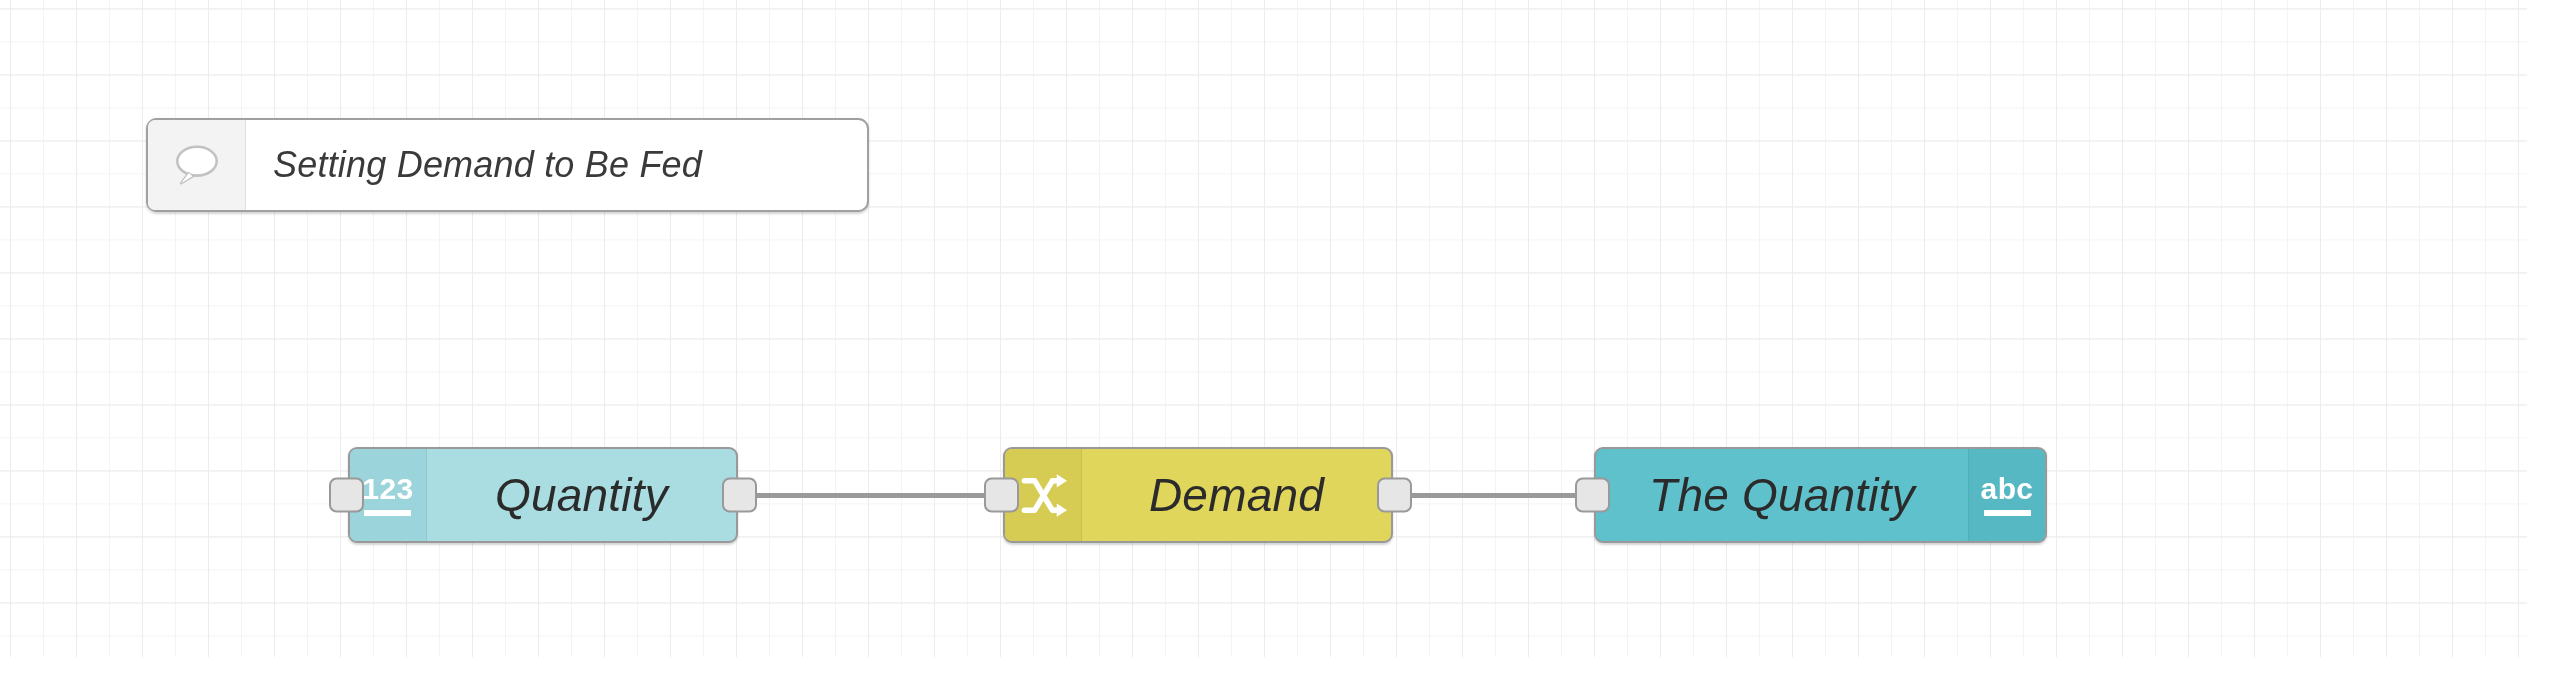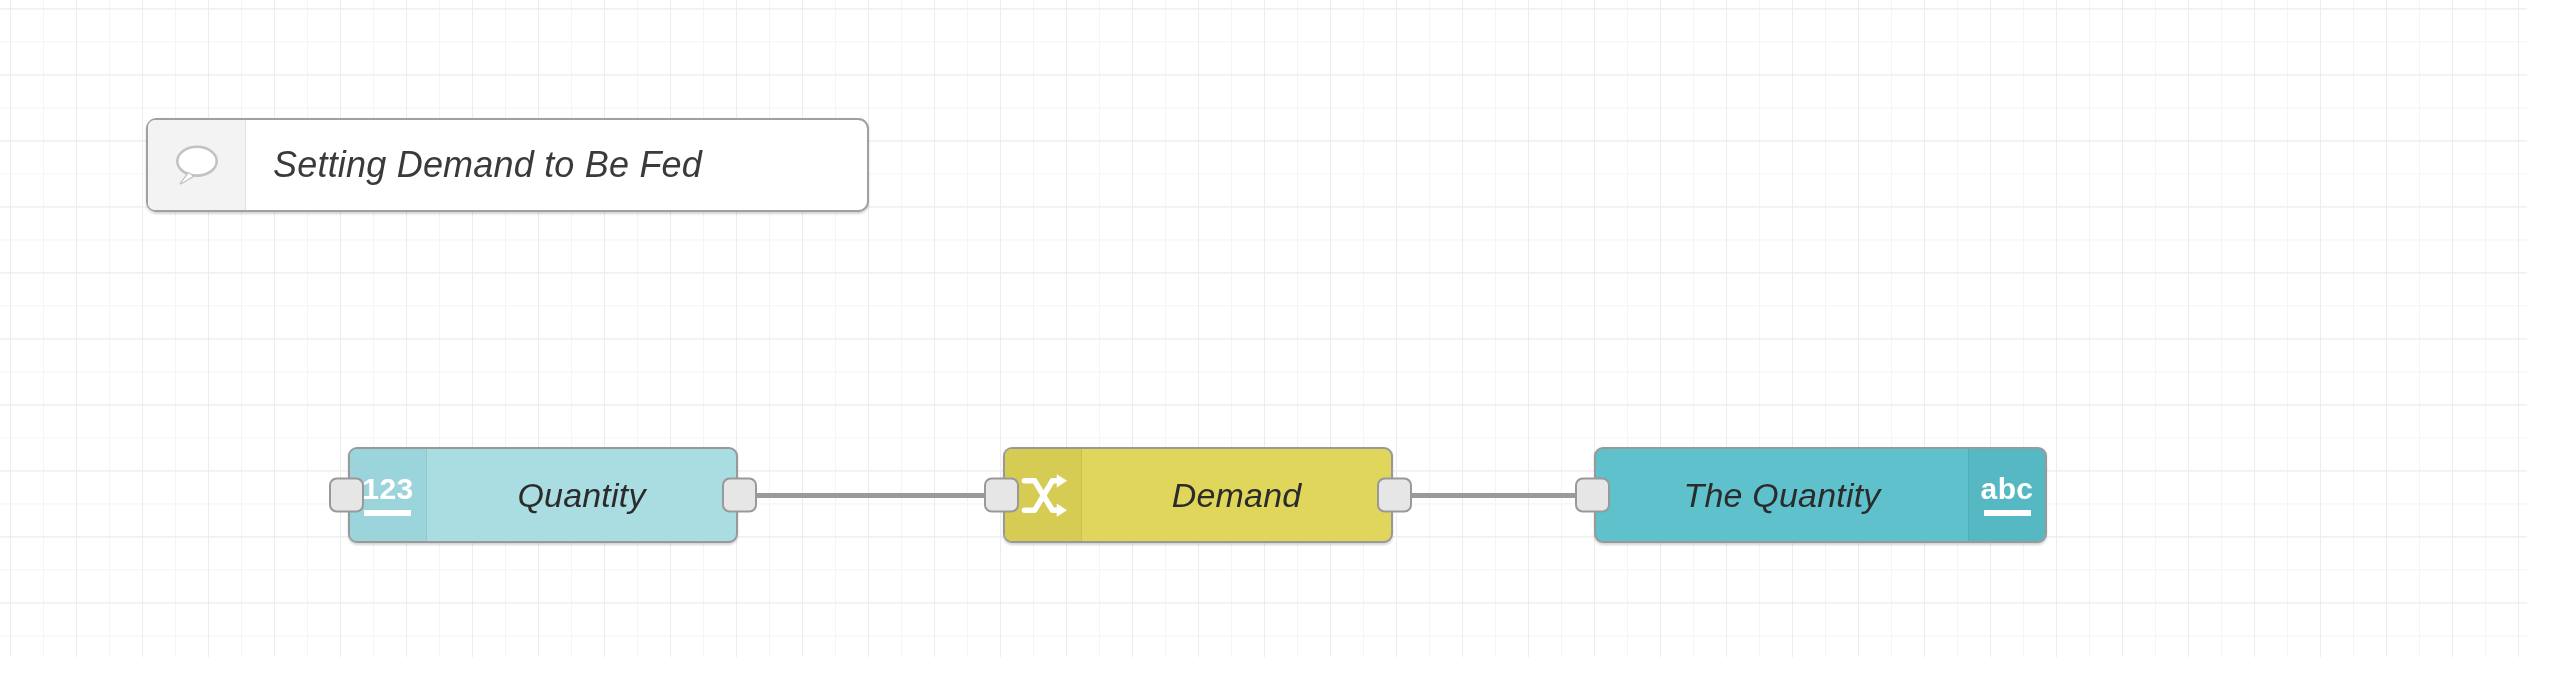--- a/index.html
+++ b/index.html
@@ -47,21 +47,21 @@
     display: flex;
     align-items: stretch;
     box-shadow: 0 1.5px 2.3px rgba(0,0,0,0.17);
   }
   .node-label {
     flex: 1 1 auto;
     display: flex;
     align-items: center;
     justify-content: center;
     font-style: italic;
-    font-size: 34px;
+    font-size: 46px;
     color: #2b2b2b;
     letter-spacing: 0.2px;
     white-space: nowrap;
     padding: 0 10.7px;
   }
 
   
   .icon-panel {
     flex: 0 0 auto;
     width: 75px;

